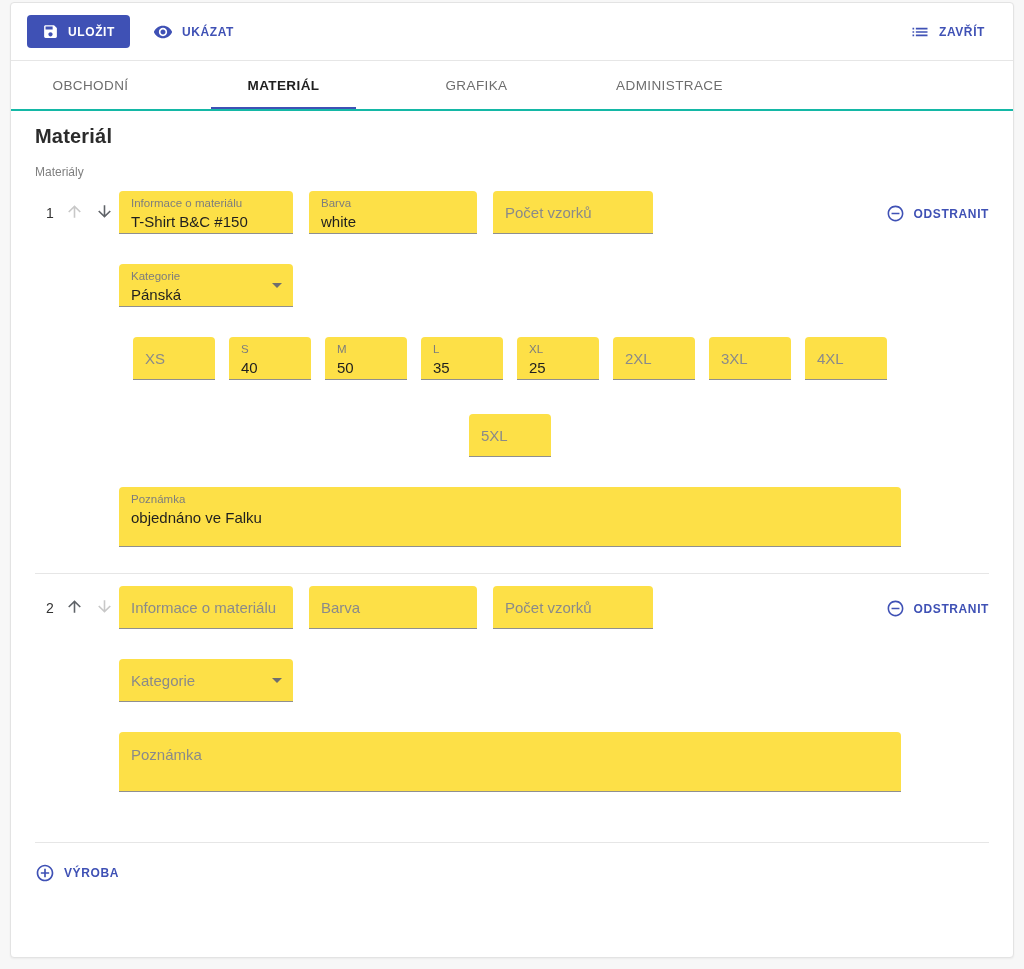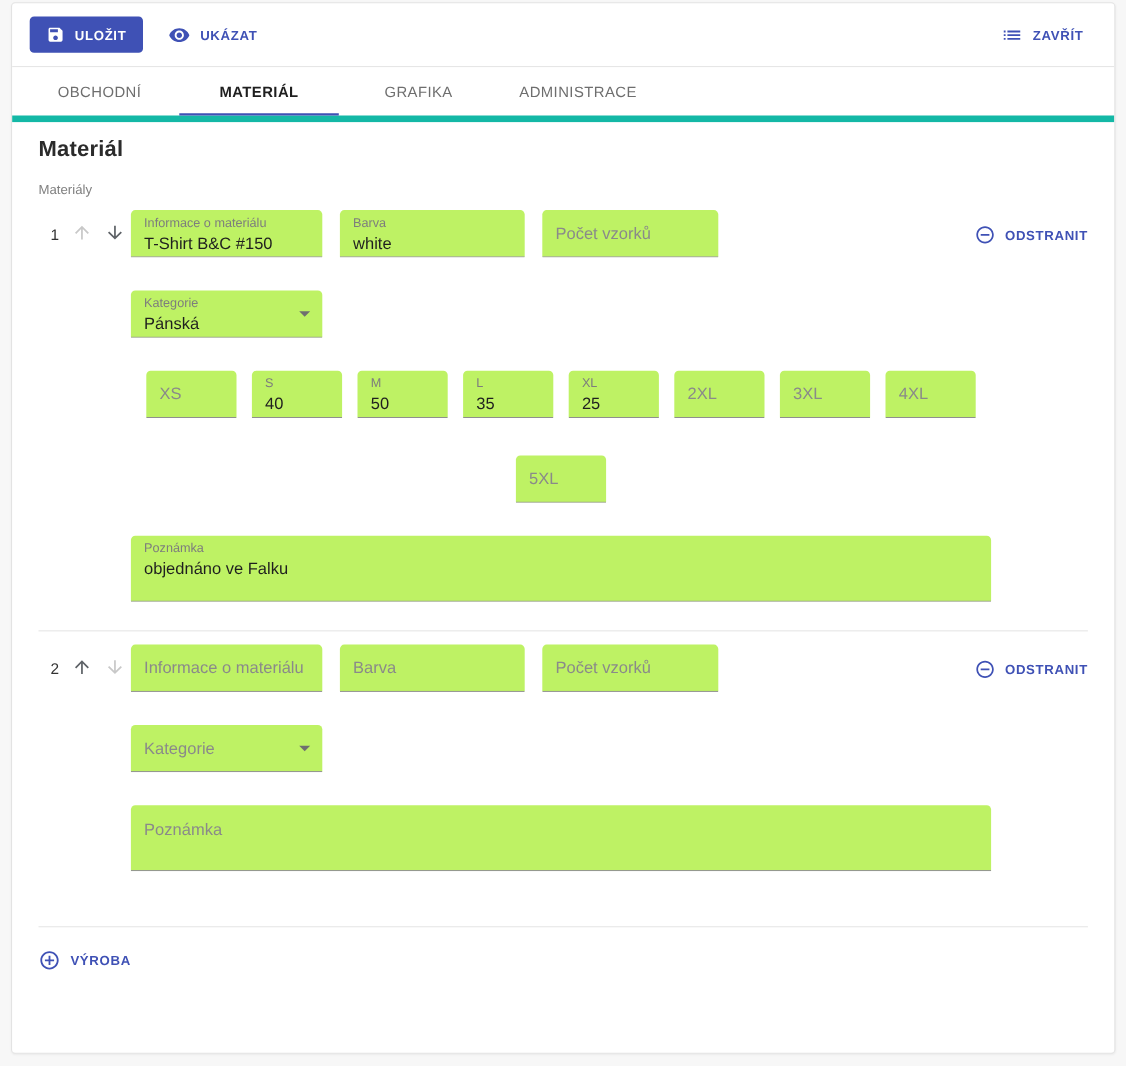--- a/index.html
+++ b/index.html
@@ -57,21 +57,22 @@
   }
   .btn-show { margin-left: 11px; }
   .btn-close { margin-left: auto; }
   .btn svg { display: block; }
 
   
   .tabs {
     display: flex;
     height: 50px;
     padding-left: 7px;
-    border-bottom: 6px solid #14b8a6;
+    border-bottom: 2px solid #14b8a6;
+    gap: 48px;
   }
   .tab {
     width: 145px;
     display: flex;
     align-items: center;
     justify-content: center;
     font-size: 13.5px;
     letter-spacing: 0.4px;
     color: #6e6e6e;
     background: transparent;
@@ -122,21 +123,21 @@
   }
   .icon-btn.disabled { color: #c8c8c8; cursor: default; }
   .item-body { flex: 1; min-width: 0; }
 
   .fields-row { display: flex; gap: 16px; align-items: flex-start; }
   .gap-top { margin-top: 30px; }
 
   
   .field {
     position: relative;
-    background: #bef264;
+    background: #fde047;
     border-bottom: 1px solid #8f8f8f;
     border-radius: 4px 4px 0 0;
     height: 43px;
     padding: 5px 12px 0;
     display: flex;
     flex-direction: column;
   }
   .field-label {
     font-size: 11.5px;
     color: #7d7d7d;

